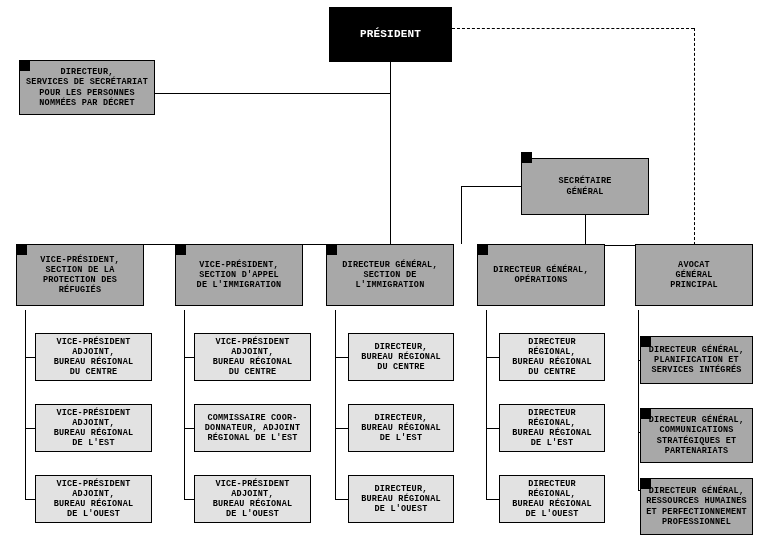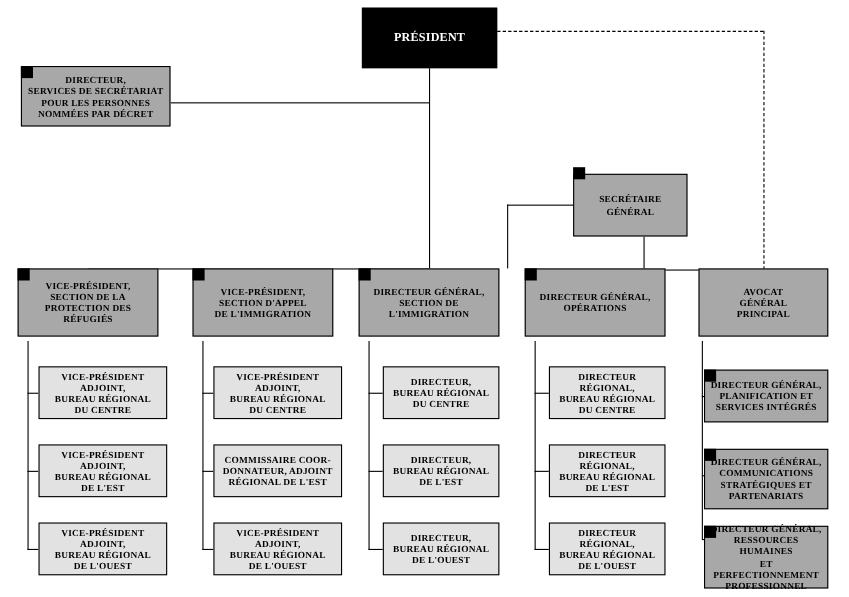--- a/index.html
+++ b/index.html
@@ -5,21 +5,21 @@
   html, body {
     margin: 0;
     padding: 0;
     background: #ffffff;
   }
   #canvas {
     position: relative;
     width: 772px;
     height: 543px;
     background: #ffffff;
-    font-family: Liberation Serif, serif;
+    font-family: Liberation Mono, monospace;
     overflow: hidden;
   }
   .box {
     position: absolute;
     box-sizing: border-box;
     border: 1px solid #000000;
     display: flex;
     align-items: center;
     justify-content: center;
     text-align: center;
@@ -124,21 +124,21 @@
   </div>
 
   <div class="box dark" style="left:19px; top:60px; width:136px; height:55px; padding:4px 3px;">
     <span>DIRECTEUR,
 SERVICES DE SECRÉTARIAT
 POUR LES PERSONNES
 NOMMÉES PAR DÉCRET</span>
   </div>
   <div class="marker" style="left:19px; top:60px;"></div>
 
-  <div class="box dark" style="left:521px; top:158px; width:104px; height:57px; padding:4px 3px;">
+  <div class="box dark" style="left:521px; top:158px; width:128px; height:57px; padding:4px 3px;">
     <span>SECRÉTAIRE
 GÉNÉRAL</span>
   </div>
   <div class="marker" style="left:521px; top:152px;"></div>
 
   <div class="box dark" style="left:16px; top:244px; width:128px; height:62px; padding:3px;">
     <span>VICE-PRÉSIDENT,
 SECTION DE LA
 PROTECTION DES
 RÉFUGIÉS</span>

